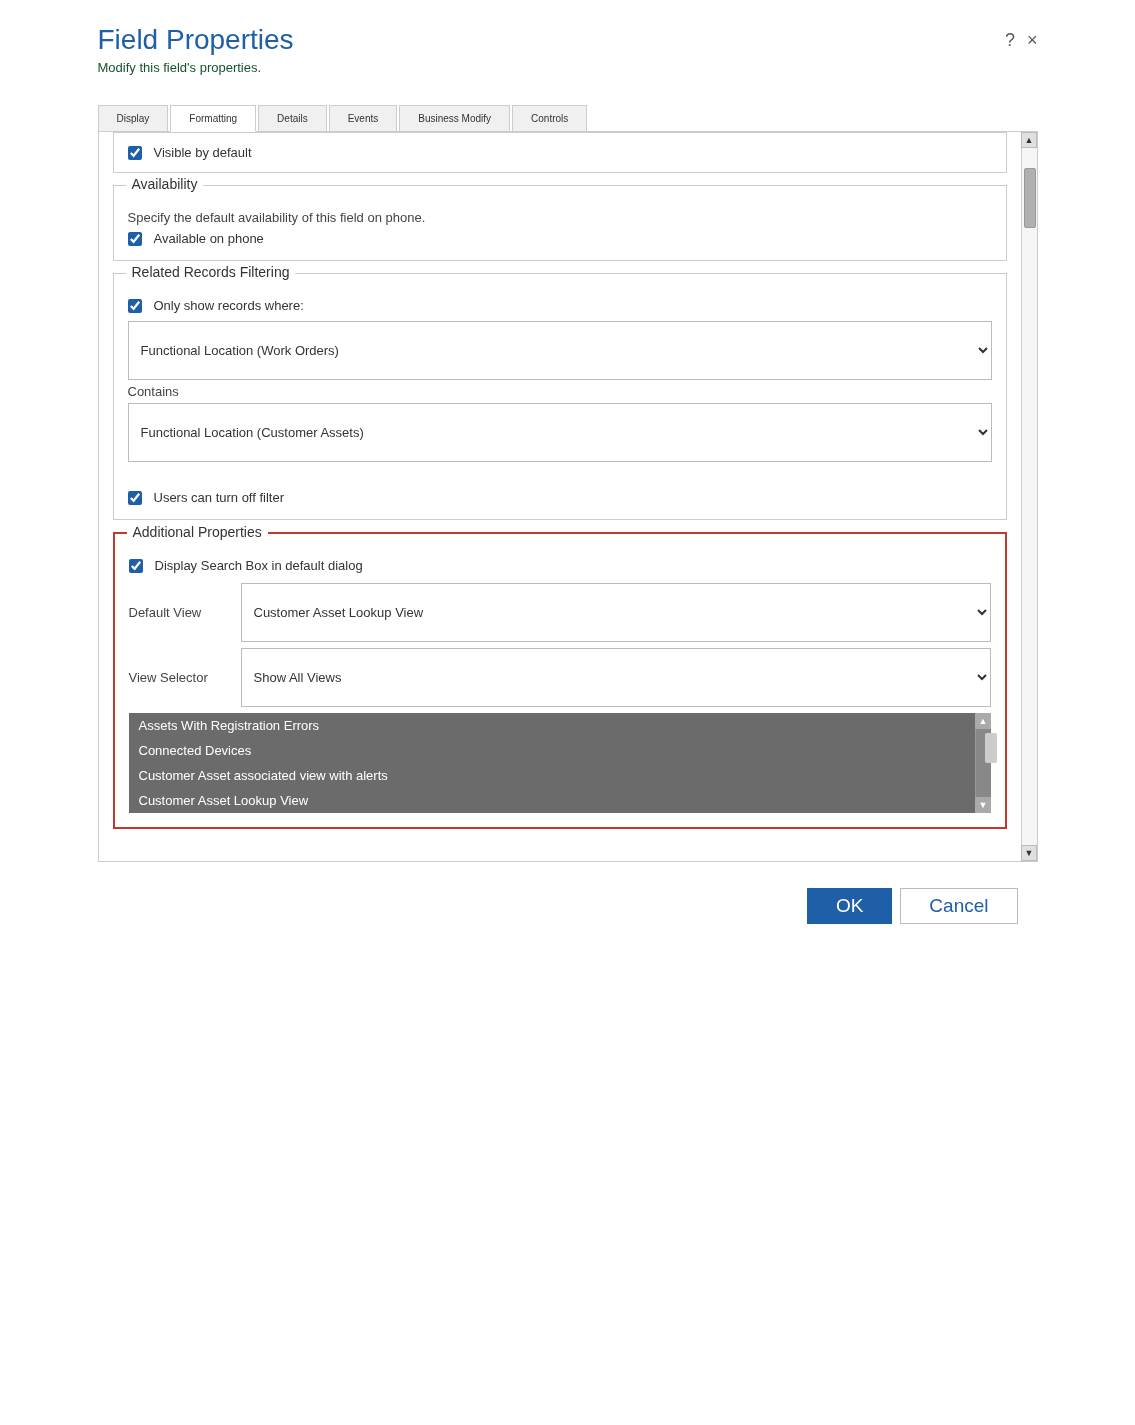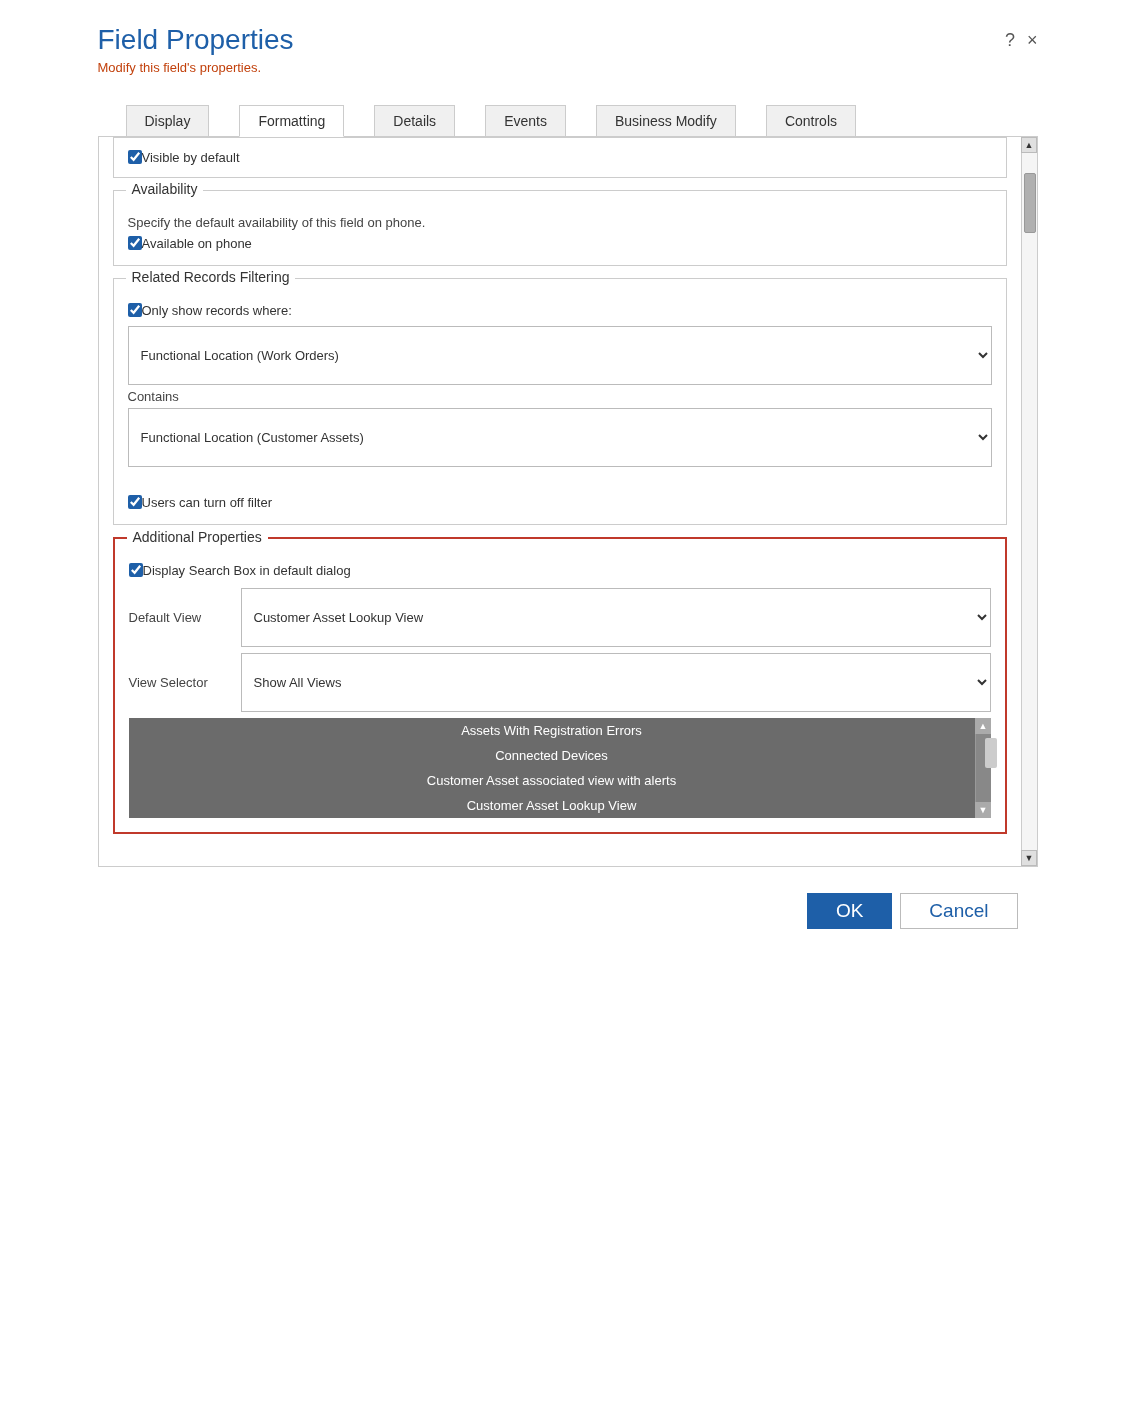--- a/index.html
+++ b/index.html
@@ -22,21 +22,21 @@
       justify-content: space-between;
       align-items: flex-start;
       margin-bottom: 8px;
     }
     .dialog-title {
       color: #1e5fa8;
       font-size: 28px;
       font-weight: 400;
     }
     .dialog-subtitle {
-      color: #c2410c;
+      color: #14532d;
       font-size: 13px;
       margin-top: 4px;
     }
     .header-actions {
       display: flex;
       gap: 12px;
       align-items: center;
       font-size: 18px;
       color: #555;
       margin-top: 6px;
@@ -49,24 +49,23 @@
       display: flex;
       border-bottom: 1px solid #ccc;
       margin-top: 30px;
     }
     .tab {
       padding: 7px 18px;
       border: 1px solid #ccc;
       border-bottom: none;
       background: #f0f0f0;
       cursor: pointer;
-      font-size: 14px;
+      font-size: 10px;
       color: #333;
       margin-right: 2px;
-      margin-left: 28px;
     }
     .tab.active {
       background: #fff;
       border-bottom: 1px solid #fff;
       margin-bottom: -1px;
       z-index: 1;
       position: relative;
     }
     .content-area {
       border: 1px solid #ccc;
@@ -136,22 +135,22 @@
       color: #333;
     }
     .section-desc {
       font-size: 13px;
       color: #444;
       margin-bottom: 6px;
       margin-top: 4px;
     }
     .checkbox-row {
       display: flex;
-      align-items: flex-start;
-      gap: 0;
+      align-items: flex-end;
+      gap: 12px;
       margin-top: 4px;
       font-size: 13px;
     }
     .checkbox-row input[type="checkbox"] {
       width: 14px;
       height: 14px;
       accent-color: #1e5fa8;
     }
     .first-section {
       border: 1px solid #ccc;
@@ -189,21 +188,20 @@
       font-size: 13px;
       margin-top: 2px;
       position: relative;
     }
     .dropdown-list-item {
       padding: 5px 10px;
       cursor: pointer;
     }
     .dropdown-list-scroll {
       display: flex;
-      text-align: center;
     }
     .dropdown-list-items {
       flex: 1;
     }
     .dropdown-list-scrollbar {
       width: 16px;
       background: #888;
       display: flex;
       flex-direction: column;
       align-items: center;

